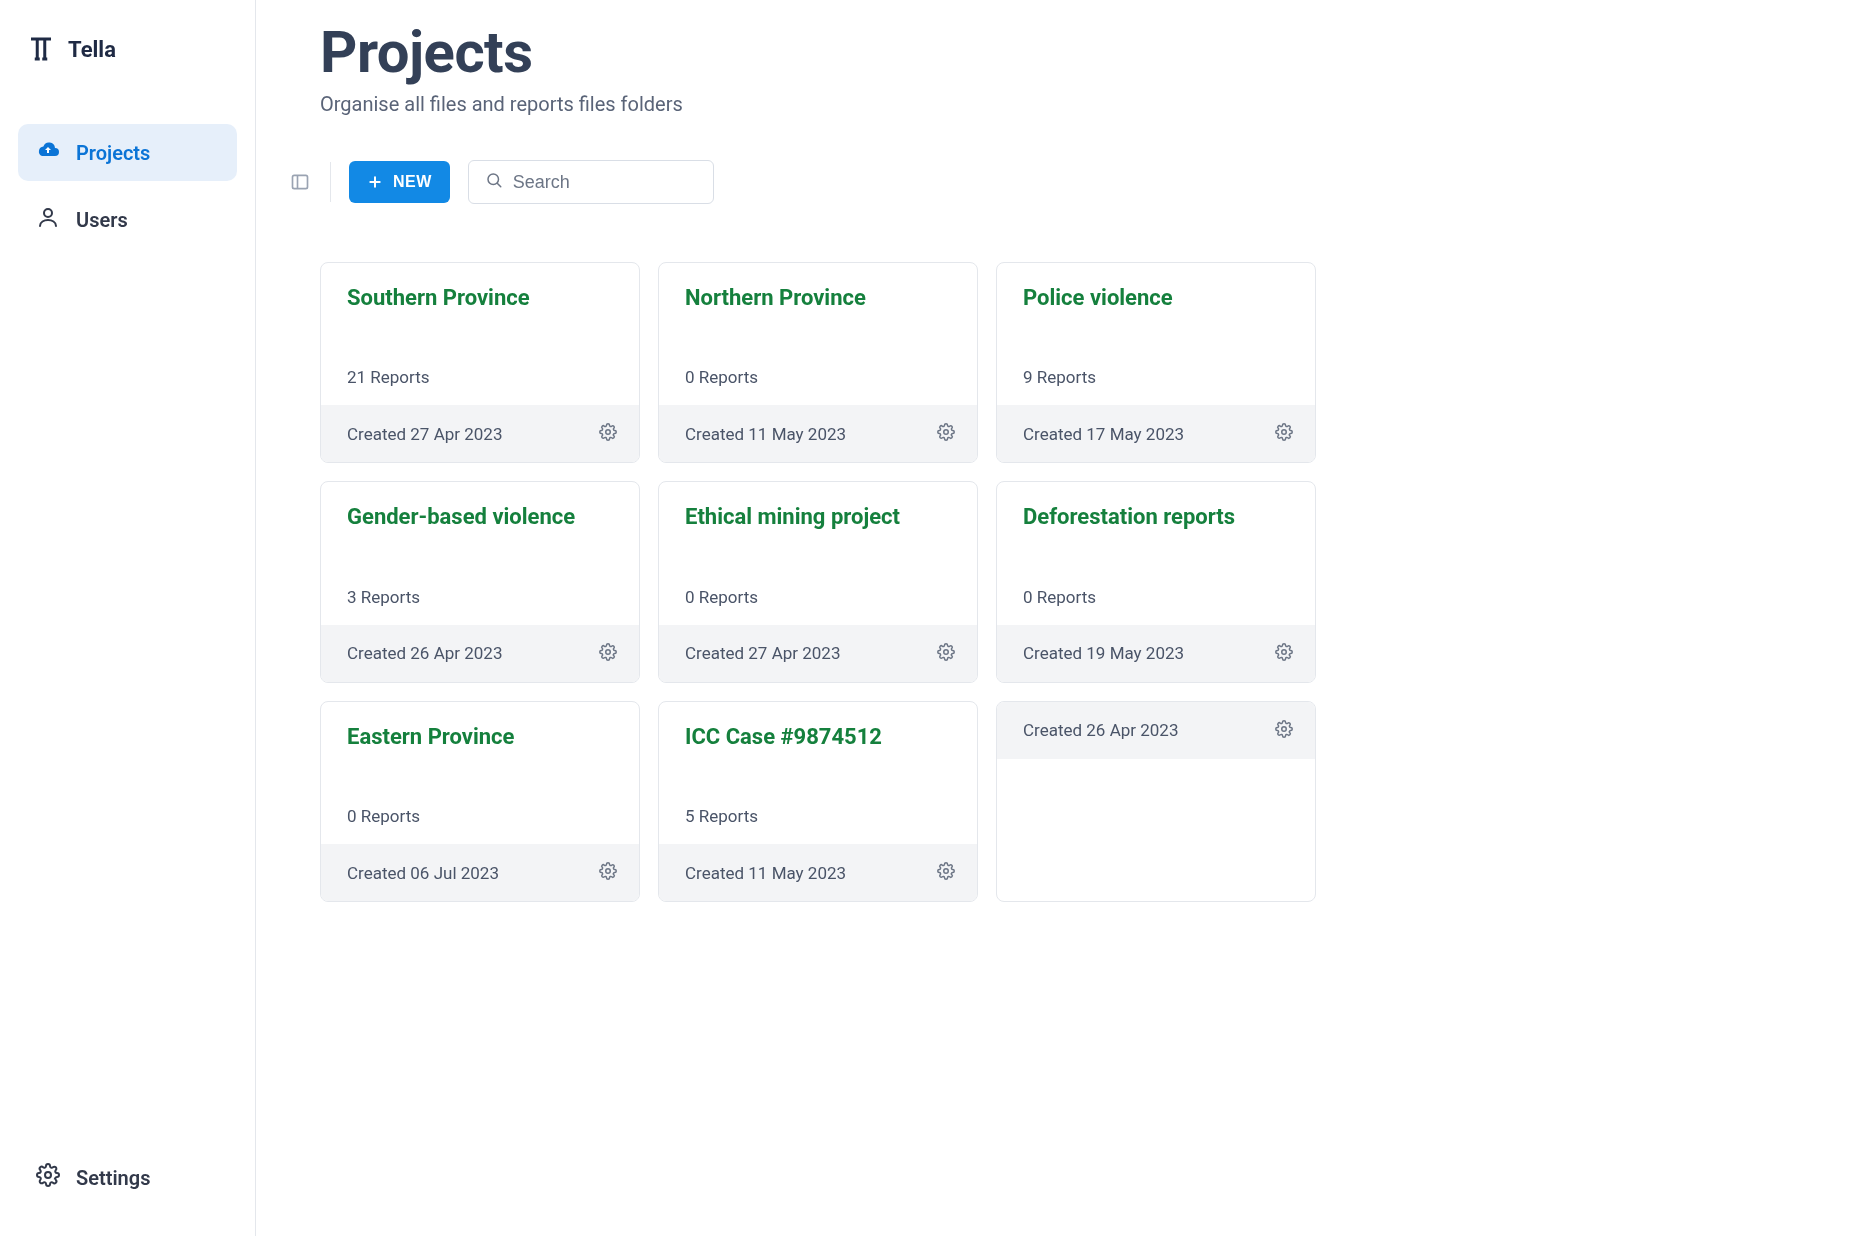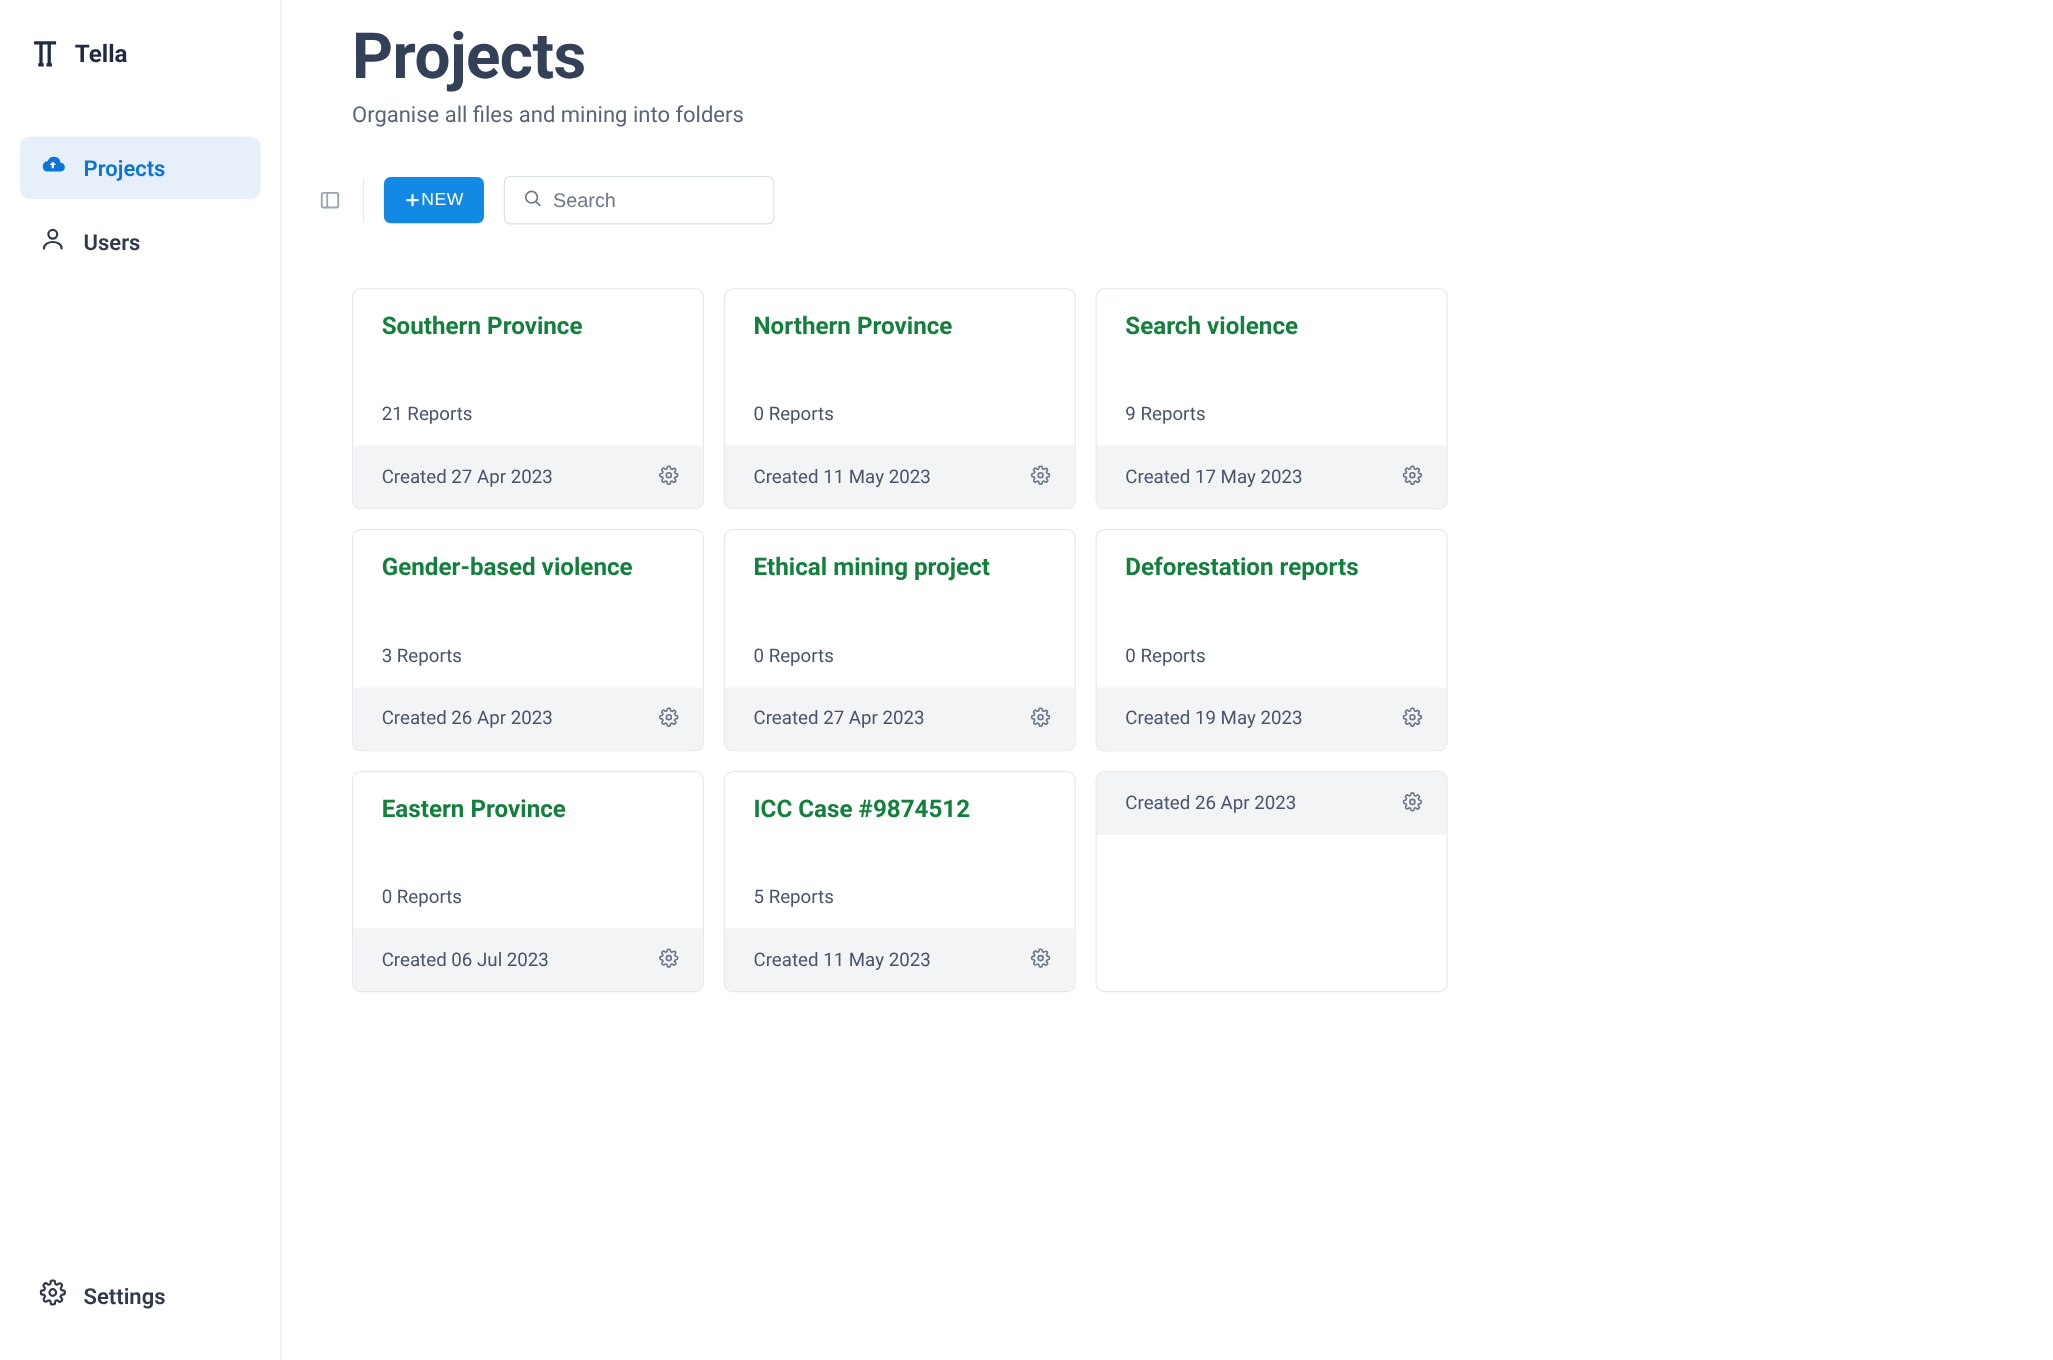--- a/index.html
+++ b/index.html
@@ -100,27 +100,28 @@
     color: #9aa3b2;
     cursor: pointer;
     margin-right: 2px;
   }
   .divider-v {
     width: 1px; height: 40px; background: #e4e7ec;
   }
   .btn-new {
     display: inline-flex;
     align-items: center;
+    gap: 10px;
     background: #1289e5;
     color: #fff;
     border: none;
     border-radius: 6px;
     padding: 12px 18px;
     font-size: 16px;
-    font-weight: 400;
+    font-weight: 700;
     cursor: pointer;
     letter-spacing: 0.5px;
     text-align: right;
   }
   .btn-new svg { display: block; }
   .search-wrap {
     display: flex;
     align-items: center;
     gap: 10px;
     border: 1px solid #d9dee6;
@@ -237,21 +238,21 @@
           <path d="M19.4 15a1.7 1.7 0 0 0 .34 1.87l.06.06a2 2 0 1 1-2.83 2.83l-.06-.06a1.7 1.7 0 0 0-1.87-.34 1.7 1.7 0 0 0-1 1.56V21a2 2 0 1 1-4 0v-.09a1.7 1.7 0 0 0-1-1.56 1.7 1.7 0 0 0-1.87.34l-.06.06a2 2 0 1 1-2.83-2.83l.06-.06a1.7 1.7 0 0 0 .34-1.87 1.7 1.7 0 0 0-1.56-1H3a2 2 0 1 1 0-4h.09a1.7 1.7 0 0 0 1.56-1 1.7 1.7 0 0 0-.34-1.87l-.06-.06a2 2 0 1 1 2.83-2.83l.06.06a1.7 1.7 0 0 0 1.87.34 1.7 1.7 0 0 0 1-1.56V3a2 2 0 1 1 4 0v.09a1.7 1.7 0 0 0 1 1.56 1.7 1.7 0 0 0 1.87-.34l.06-.06a2 2 0 1 1 2.83 2.83l-.06.06a1.7 1.7 0 0 0-.34 1.87 1.7 1.7 0 0 0 1.56 1H21a2 2 0 1 1 0 4h-.09a1.7 1.7 0 0 0-1.56 1z"></path>
         </svg>
       </span>
       <span>Settings</span>
     </div>
   </div>
 </aside>
 
 <main class="main">
   <h1 class="page-title">Projects</h1>
-  <p class="page-subtitle">Organise all files and mining into folders</p>
+  <p class="page-subtitle">Organise all files and reports files folders</p>
 
   <div class="toolbar">
     <span class="layout-toggle">
       <svg width="20" height="20" viewBox="0 0 24 24" fill="none" stroke="currentColor" stroke-width="2">
         <rect x="3" y="4" width="18" height="16" rx="2"></rect>
         <line x1="9" y1="4" x2="9" y2="20"></line>
       </svg>
     </span>
     <span class="divider-v"></span>
     <button class="btn-new">
@@ -297,21 +298,21 @@
         <div class="card-footer">
           <span class="card-created">Created 11 May 2023</span>
           <button class="gear-btn"><span><svg width="18" height="18" viewBox="0 0 24 24" fill="none" stroke="currentColor" stroke-width="2">
                 <circle cx="12" cy="12" r="3"></circle>
                 <path d="M19.4 15a1.7 1.7 0 0 0 .34 1.87l.06.06a2 2 0 1 1-2.83 2.83l-.06-.06a1.7 1.7 0 0 0-1.87-.34 1.7 1.7 0 0 0-1 1.56V21a2 2 0 1 1-4 0v-.09a1.7 1.7 0 0 0-1-1.56 1.7 1.7 0 0 0-1.87.34l-.06.06a2 2 0 1 1-2.83-2.83l.06-.06a1.7 1.7 0 0 0 .34-1.87 1.7 1.7 0 0 0-1.56-1H3a2 2 0 1 1 0-4h.09a1.7 1.7 0 0 0 1.56-1 1.7 1.7 0 0 0-.34-1.87l-.06-.06a2 2 0 1 1 2.83-2.83l.06.06a1.7 1.7 0 0 0 1.87.34 1.7 1.7 0 0 0 1-1.56V3a2 2 0 1 1 4 0v.09a1.7 1.7 0 0 0 1 1.56 1.7 1.7 0 0 0 1.87-.34l.06-.06a2 2 0 1 1 2.83 2.83l-.06.06a1.7 1.7 0 0 0-.34 1.87 1.7 1.7 0 0 0 1.56 1H21a2 2 0 1 1 0 4h-.09a1.7 1.7 0 0 0-1.56 1z"></path>
               </svg></span></button>
         </div>
       </div>
       <div class="card">
         <div class="card-body">
-          <div class="card-title">Search violence</div>
+          <div class="card-title">Police violence</div>
           <div class="card-reports">9 Reports</div>
         </div>
         <div class="card-footer">
           <span class="card-created">Created 17 May 2023</span>
           <button class="gear-btn"><span><svg width="18" height="18" viewBox="0 0 24 24" fill="none" stroke="currentColor" stroke-width="2">
                 <circle cx="12" cy="12" r="3"></circle>
                 <path d="M19.4 15a1.7 1.7 0 0 0 .34 1.87l.06.06a2 2 0 1 1-2.83 2.83l-.06-.06a1.7 1.7 0 0 0-1.87-.34 1.7 1.7 0 0 0-1 1.56V21a2 2 0 1 1-4 0v-.09a1.7 1.7 0 0 0-1-1.56 1.7 1.7 0 0 0-1.87.34l-.06.06a2 2 0 1 1-2.83-2.83l.06-.06a1.7 1.7 0 0 0 .34-1.87 1.7 1.7 0 0 0-1.56-1H3a2 2 0 1 1 0-4h.09a1.7 1.7 0 0 0 1.56-1 1.7 1.7 0 0 0-.34-1.87l-.06-.06a2 2 0 1 1 2.83-2.83l.06.06a1.7 1.7 0 0 0 1.87.34 1.7 1.7 0 0 0 1-1.56V3a2 2 0 1 1 4 0v.09a1.7 1.7 0 0 0 1 1.56 1.7 1.7 0 0 0 1.87-.34l.06-.06a2 2 0 1 1 2.83 2.83l-.06.06a1.7 1.7 0 0 0-.34 1.87 1.7 1.7 0 0 0 1.56 1H21a2 2 0 1 1 0 4h-.09a1.7 1.7 0 0 0-1.56 1z"></path>
               </svg></span></button>
         </div>
       </div>

